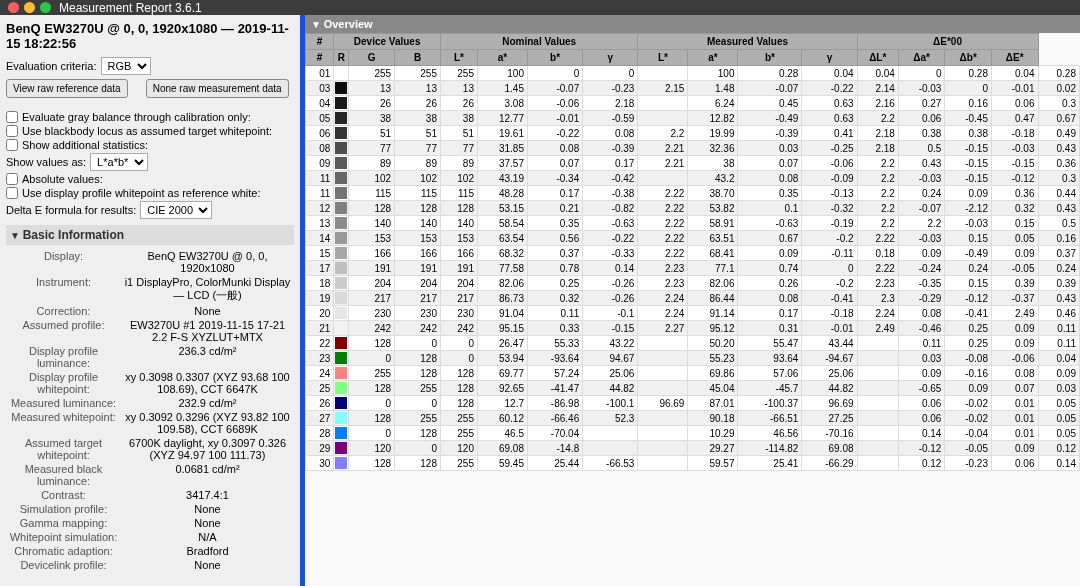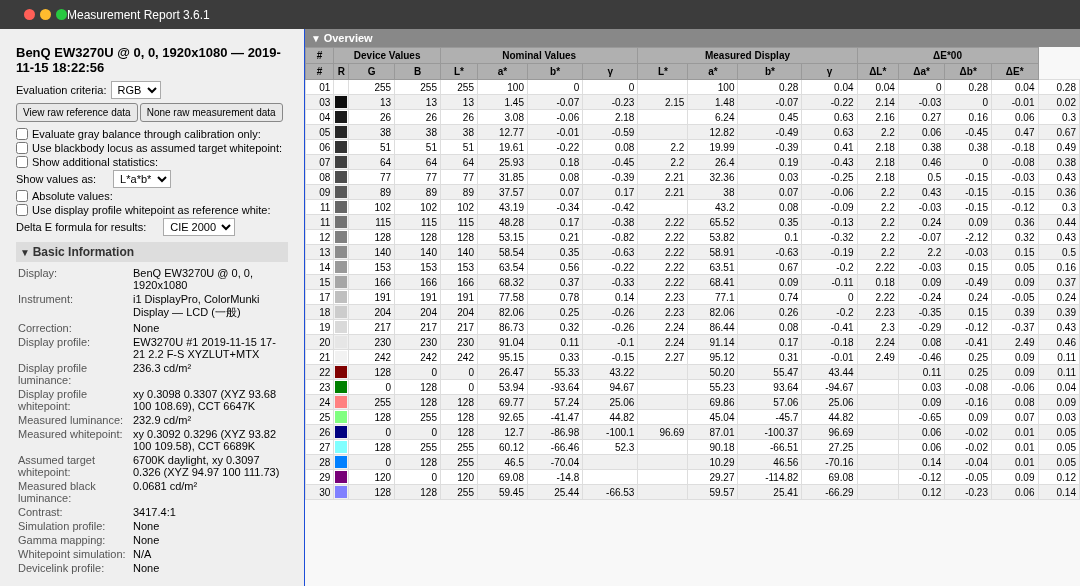--- a/index.html
+++ b/index.html
@@ -4,41 +4,42 @@
   <style>
     * { margin: 0; padding: 0; box-sizing: border-box; }
     body { font-family: Arial, sans-serif; font-size: 11px; background: #f0f0f0; color: #000; width: 1080px; height: 586px; overflow: hidden; display: flex; flex-direction: column; }
 
     
     .title-bar {
       background: #3c3c3c;
       color: #fff;
       display: flex;
       align-items: center;
-      padding: 4px 24px;
-      height: 29px;
+      padding: 4px 8px;
+      height: 15px;
+      gap: 8px;
     }
     .traffic-lights { display: flex; gap: 5px; align-items: center; }
     .tl { width: 11px; height: 11px; border-radius: 50%; }
     .tl-red { background: #ff5f57; }
     .tl-yellow { background: #febc2e; }
     .tl-green { background: #28c840; }
     .title-text { font-size: 12px; }
 
     
     .main-container { display: flex; flex: 1; overflow: hidden; }
 
     
     .left-panel {
       width: 305px;
       min-width: 305px;
       background: #efefef;
       overflow-y: auto;
-      padding: 16px;
-      border-right: 1px solid #1d4ed8;
+      padding: 6px;
+      border-right: 5px solid #1d4ed8;
     }
 
     .report-title {
       font-size: 13px;
       font-weight: bold;
       margin-bottom: 6px;
       color: #000;
     }
 
     .eval-row {
@@ -48,21 +49,21 @@
       gap: 4px;
     }
     .eval-label { font-size: 11px; }
     .eval-select {
       font-size: 11px;
       padding: 1px 2px;
       border: 1px solid #aaa;
       background: #fff;
     }
 
-    .btn-row { display: flex; gap: 2px; margin-bottom: 6px; }
+    .btn-row { display: flex; gap: 18px; margin-bottom: 13px; }
     .btn {
       font-size: 10px;
       padding: 3px 6px;
       border: 1px solid #888;
       background: #e8e8e8;
       cursor: pointer;
       border-radius: 3px;
     }
 
     .option-row {
@@ -70,37 +71,37 @@
       align-items: center;
       gap: 4px;
       margin-bottom: 2px;
       font-size: 11px;
     }
     .option-row input[type=checkbox] { width: 12px; height: 12px; }
 
     .show-values-row {
       display: flex;
       align-items: center;
-      gap: 17px;
+      gap: 4px;
       margin-bottom: 2px;
       font-size: 11px;
     }
 
     .section-header {
       font-size: 12px;
       font-weight: bold;
       color: #333;
       background: #ddd;
       padding: 3px 4px;
       margin: 6px 0 4px 0;
       cursor: pointer;
     }
     .section-header::before { content: '▼ '; font-size: 10px; }
 
-    .info-table { width: 100%; border-collapse: collapse; }
+    .info-table { width: 100%; border-collapse: collapse; text-align: center; }
     .info-table tr td { padding: 1px 2px; font-size: 11px; vertical-align: top; }
     .info-table tr td:first-child { color: #555; width: 115px; }
     .info-table tr td:last-child { color: #000; }
 
     
     .right-panel {
       flex: 1;
       background: #f8f8f8;
       overflow-y: auto;
       overflow-x: auto;
@@ -222,21 +223,21 @@
         </tr>
         <tr>
           <td>Instrument:</td>
           <td>i1 DisplayPro, ColorMunki Display — LCD (一般)</td>
         </tr>
         <tr>
           <td>Correction:</td>
           <td>None</td>
         </tr>
         <tr>
-          <td>Display profile:</td>
+          <td>Assumed profile:</td>
           <td>EW3270U #1 2019-11-15 17-21 2.2 F-S XYZLUT+MTX</td>
         </tr>
         <tr>
           <td>Display profile luminance:</td>
           <td>236.3 cd/m²</td>
         </tr>
         <tr>
           <td>Display profile whitepoint:</td>
           <td>xy 0.3098 0.3307 (XYZ 93.68 100 108.69), CCT 6647K</td>
         </tr>
@@ -264,41 +265,45 @@
           <td>Simulation profile:</td>
           <td>None</td>
         </tr>
         <tr>
           <td>Gamma mapping:</td>
           <td>None</td>
         </tr>
         <tr>
           <td>Whitepoint simulation:</td>
           <td>N/A</td>
+        </tr>
+        <tr>
+          <td>Chromatic adaption:</td>
+          <td>Bradford</td>
         </tr>
         <tr>
           <td>Devicelink profile:</td>
           <td>None</td>
         </tr>
 
       </tbody>
     </table>
 
   </div>
 
   <div class="right-panel">
     <div class="overview-header">Overview</div>
 
     <table class="data-table">
       <thead>
         <tr>
           <th colspan="1" class="col-group-header">#</th>
           <th colspan="3" class="col-group-header">Device Values</th>
           <th colspan="4" class="col-group-header">Nominal Values</th>
-          <th colspan="4" class="col-group-header">Measured Display</th>
+          <th colspan="4" class="col-group-header">Measured Values</th>
           <th colspan="4" class="col-group-header">ΔE*00</th>
         </tr>
         <tr>
           <th>#</th>
           <th>R</th>
           <th>G</th>
           <th>B</th>
           <th>L*</th>
           <th>a*</th>
           <th>b*</th>
@@ -413,41 +418,20 @@
     <td>19.99</td>
     <td>-0.39</td>
     <td>0.41</td>
     <td>2.18</td>
     <td>0.38</td>
     <td>0.38</td>
     <td>-0.18</td>
     <td style="">0.49</td>
   </tr>
           <tr>
-    <td>07</td>
-    <td style="width:14px; padding:1px;">
-              <div style="width:12px;height:12px;background-color: rgb(64,64,64);"></div>
-            </td>
-    <td>64</td>
-    <td>64</td>
-    <td>64</td>
-    <td>25.93</td>
-    <td>0.18</td>
-    <td>-0.45</td>
-    <td>2.2</td>
-    <td>26.4</td>
-    <td>0.19</td>
-    <td>-0.43</td>
-    <td>2.18</td>
-    <td>0.46</td>
-    <td>0</td>
-    <td>-0.08</td>
-    <td style="">0.38</td>
-  </tr>
-          <tr>
     <td>08</td>
     <td style="width:14px; padding:1px;">
               <div style="width:12px;height:12px;background-color: rgb(77,77,77);"></div>
             </td>
     <td>77</td>
     <td>77</td>
     <td>77</td>
     <td>31.85</td>
     <td>0.08</td>
     <td>-0.39</td>
@@ -508,21 +492,21 @@
     <td style="width:14px; padding:1px;">
               <div style="width:12px;height:12px;background-color: rgb(115,115,115);"></div>
             </td>
     <td>115</td>
     <td>115</td>
     <td>115</td>
     <td>48.28</td>
     <td>0.17</td>
     <td>-0.38</td>
     <td>2.22</td>
-    <td>65.52</td>
+    <td>38.70</td>
     <td>0.35</td>
     <td>-0.13</td>
     <td>2.2</td>
     <td>0.24</td>
     <td>0.09</td>
     <td>0.36</td>
     <td style="">0.44</td>
   </tr>
           <tr>
     <td>12</td>

